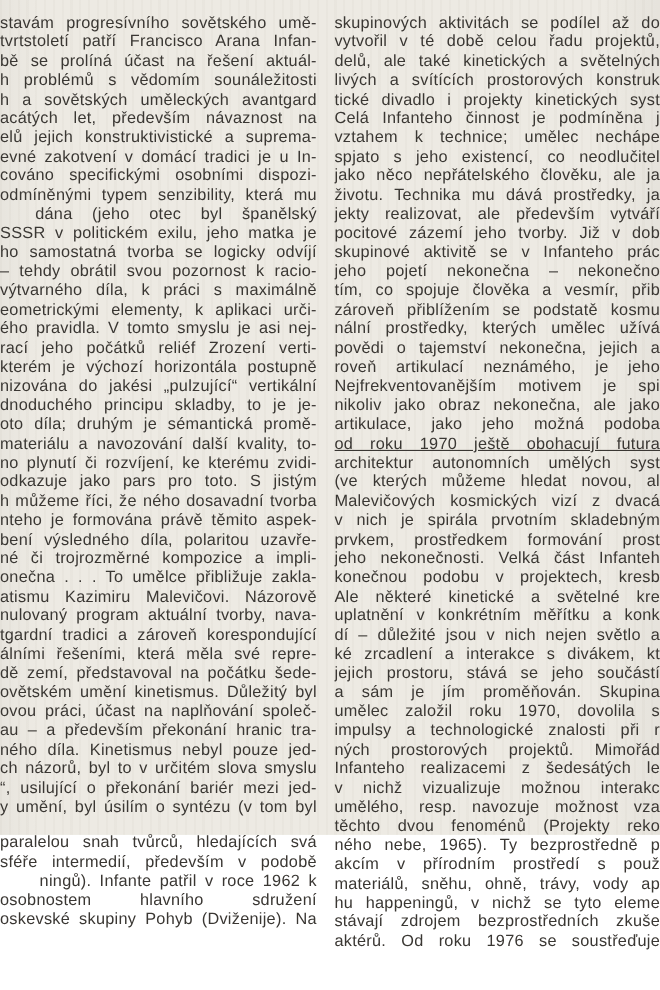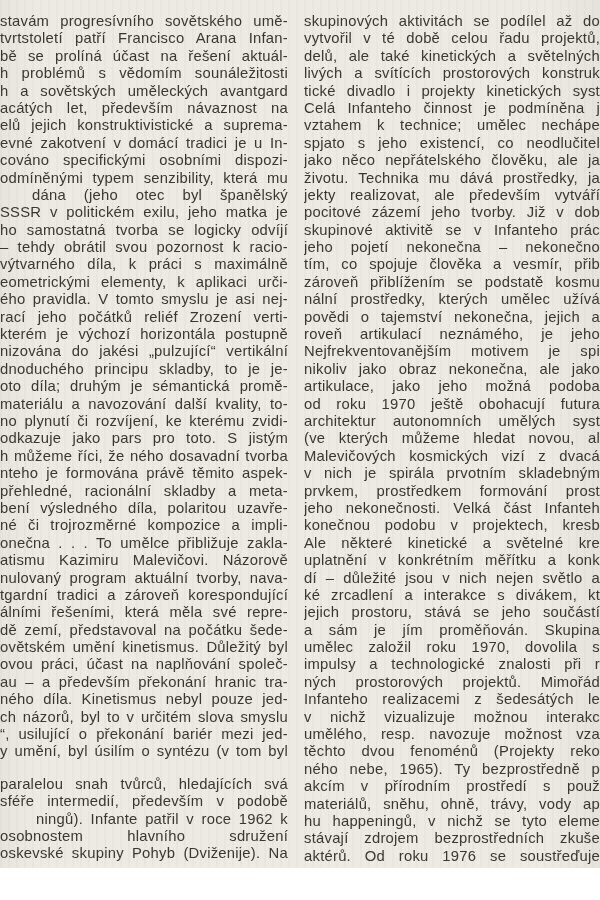--- a/index.html
+++ b/index.html
@@ -8,21 +8,21 @@
   }
   body {
     width: 600px;
     height: 900px;
     overflow: hidden;
     font-family: "Liberation Sans", sans-serif;
   }
   .page {
     position: relative;
     width: 600px;
-    height: 868px;
+    height: 759px;
     
     background:
       linear-gradient(90deg, rgba(0,0,0,0.025), rgba(0,0,0,0) 6%, rgba(0,0,0,0) 91%, rgba(0,0,0,0.03)),
       repeating-linear-gradient(90deg, rgba(120,110,90,0.035) 0 2px, rgba(0,0,0,0) 2px 8px),
       #edeae3;
   }
   .col {
     position: absolute;
     top: 13px;
   }
@@ -71,21 +71,20 @@
       <div class="line" style="color: rgb(58, 55, 51);">rací jeho počátků reliéf Zrození verti-</div>
       <div class="line" style="color: rgb(58, 55, 51);">kterém je výchozí horizontála postupně</div>
       <div class="line" style="color: rgb(58, 55, 51);">nizována do jakési „pulzující“ vertikální</div>
       <div class="line" style="color: rgb(58, 55, 51);">dnoduchého principu skladby, to je je-</div>
       <div class="line" style="color: rgb(58, 55, 51);">oto díla; druhým je sémantická promě-</div>
       <div class="line" style="color: rgb(58, 55, 51);">materiálu a navozování další kvality, to-</div>
       <div class="line" style="color: rgb(58, 55, 51);">no plynutí či rozvíjení, ke kterému zvidi-</div>
       <div class="line" style="color: rgb(58, 55, 51);">odkazuje jako pars pro toto. S jistým</div>
       <div class="line" style="color: rgb(58, 55, 51);">h můžeme říci, že ného dosavadní tvorba</div>
       <div class="line" style="color: rgb(58, 55, 51);">nteho je formována právě těmito aspek-</div>
-      <div class="line" style="color: rgb(58, 55, 51);">přehledné, racionální skladby a meta-</div>
       <div class="line" style="color: rgb(58, 55, 51);">bení výsledného díla, polaritou uzavře-</div>
       <div class="line" style="color: rgb(58, 55, 51);">né či trojrozměrné kompozice a impli-</div>
       <div class="line" style="color: rgb(58, 55, 51);">onečna . . . To umělce přibližuje zakla-</div>
       <div class="line" style="color: rgb(58, 55, 51);">atismu Kazimiru Malevičovi. Názorově</div>
       <div class="line" style="color: rgb(58, 55, 51);">nulovaný program aktuální tvorby, nava-</div>
       <div class="line" style="color: rgb(58, 55, 51);">tgardní tradici a zároveň korespondující</div>
       <div class="line" style="color: rgb(58, 55, 51);">álními řešeními, která měla své repre-</div>
       <div class="line" style="color: rgb(58, 55, 51);">dě zemí, představoval na počátku šede-</div>
       <div class="line" style="color: rgb(58, 55, 51);">ovětském umění kinetismus. Důležitý byl</div>
       <div class="line" style="color: rgb(58, 55, 51);">ovou práci, účast na naplňování společ-</div>
@@ -116,21 +115,21 @@
       <div class="line" style="color: rgb(58, 55, 51);">skupinové aktivitě se v Infanteho prác</div>
       <div class="line" style="color: rgb(58, 55, 51);">jeho pojetí nekonečna – nekonečno</div>
       <div class="line" style="color: rgb(58, 55, 51);">tím, co spojuje člověka a vesmír, přib</div>
       <div class="line" style="color: rgb(58, 55, 51);">zároveň přiblížením se podstatě kosmu</div>
       <div class="line" style="color: rgb(58, 55, 51);">nální prostředky, kterých umělec užívá</div>
       <div class="line" style="color: rgb(58, 55, 51);">povědi o tajemství nekonečna, jejich a</div>
       <div class="line" style="color: rgb(58, 55, 51);">roveň artikulací neznámého, je jeho</div>
       <div class="line" style="color: rgb(58, 55, 51);">Nejfrekventovanějším motivem je spi</div>
       <div class="line" style="color: rgb(58, 55, 51);">nikoliv jako obraz nekonečna, ale jako</div>
       <div class="line" style="color: rgb(58, 55, 51);">artikulace, jako jeho možná podoba</div>
-      <div class="line" style="color: rgb(58, 55, 51);">od roku 1970 ještě obohacují futura</div>
+      <div class="line" style="color: rgb(58, 55, 51); text-decoration: underline;">od roku 1970 ještě obohacují futura</div>
       <div class="line" style="color: rgb(58, 55, 51);">architektur autonomních umělých syst</div>
       <div class="line" style="color: rgb(58, 55, 51);">(ve kterých můžeme hledat novou, al</div>
       <div class="line" style="color: rgb(58, 55, 51);">Malevičových kosmických vizí z dvacá</div>
       <div class="line" style="color: rgb(58, 55, 51);">v nich je spirála prvotním skladebným</div>
       <div class="line" style="color: rgb(58, 55, 51);">prvkem, prostředkem formování prost</div>
       <div class="line" style="color: rgb(58, 55, 51);">jeho nekonečnosti. Velká část Infanteh</div>
       <div class="line" style="color: rgb(58, 55, 51);">konečnou podobu v projektech, kresb</div>
       <div class="line" style="color: rgb(58, 55, 51);">Ale některé kinetické a světelné kre</div>
       <div class="line" style="color: rgb(58, 55, 51);">uplatnění v konkrétním měřítku a konk</div>
       <div class="line" style="color: rgb(58, 55, 51);">dí – důležité jsou v nich nejen světlo a</div>

